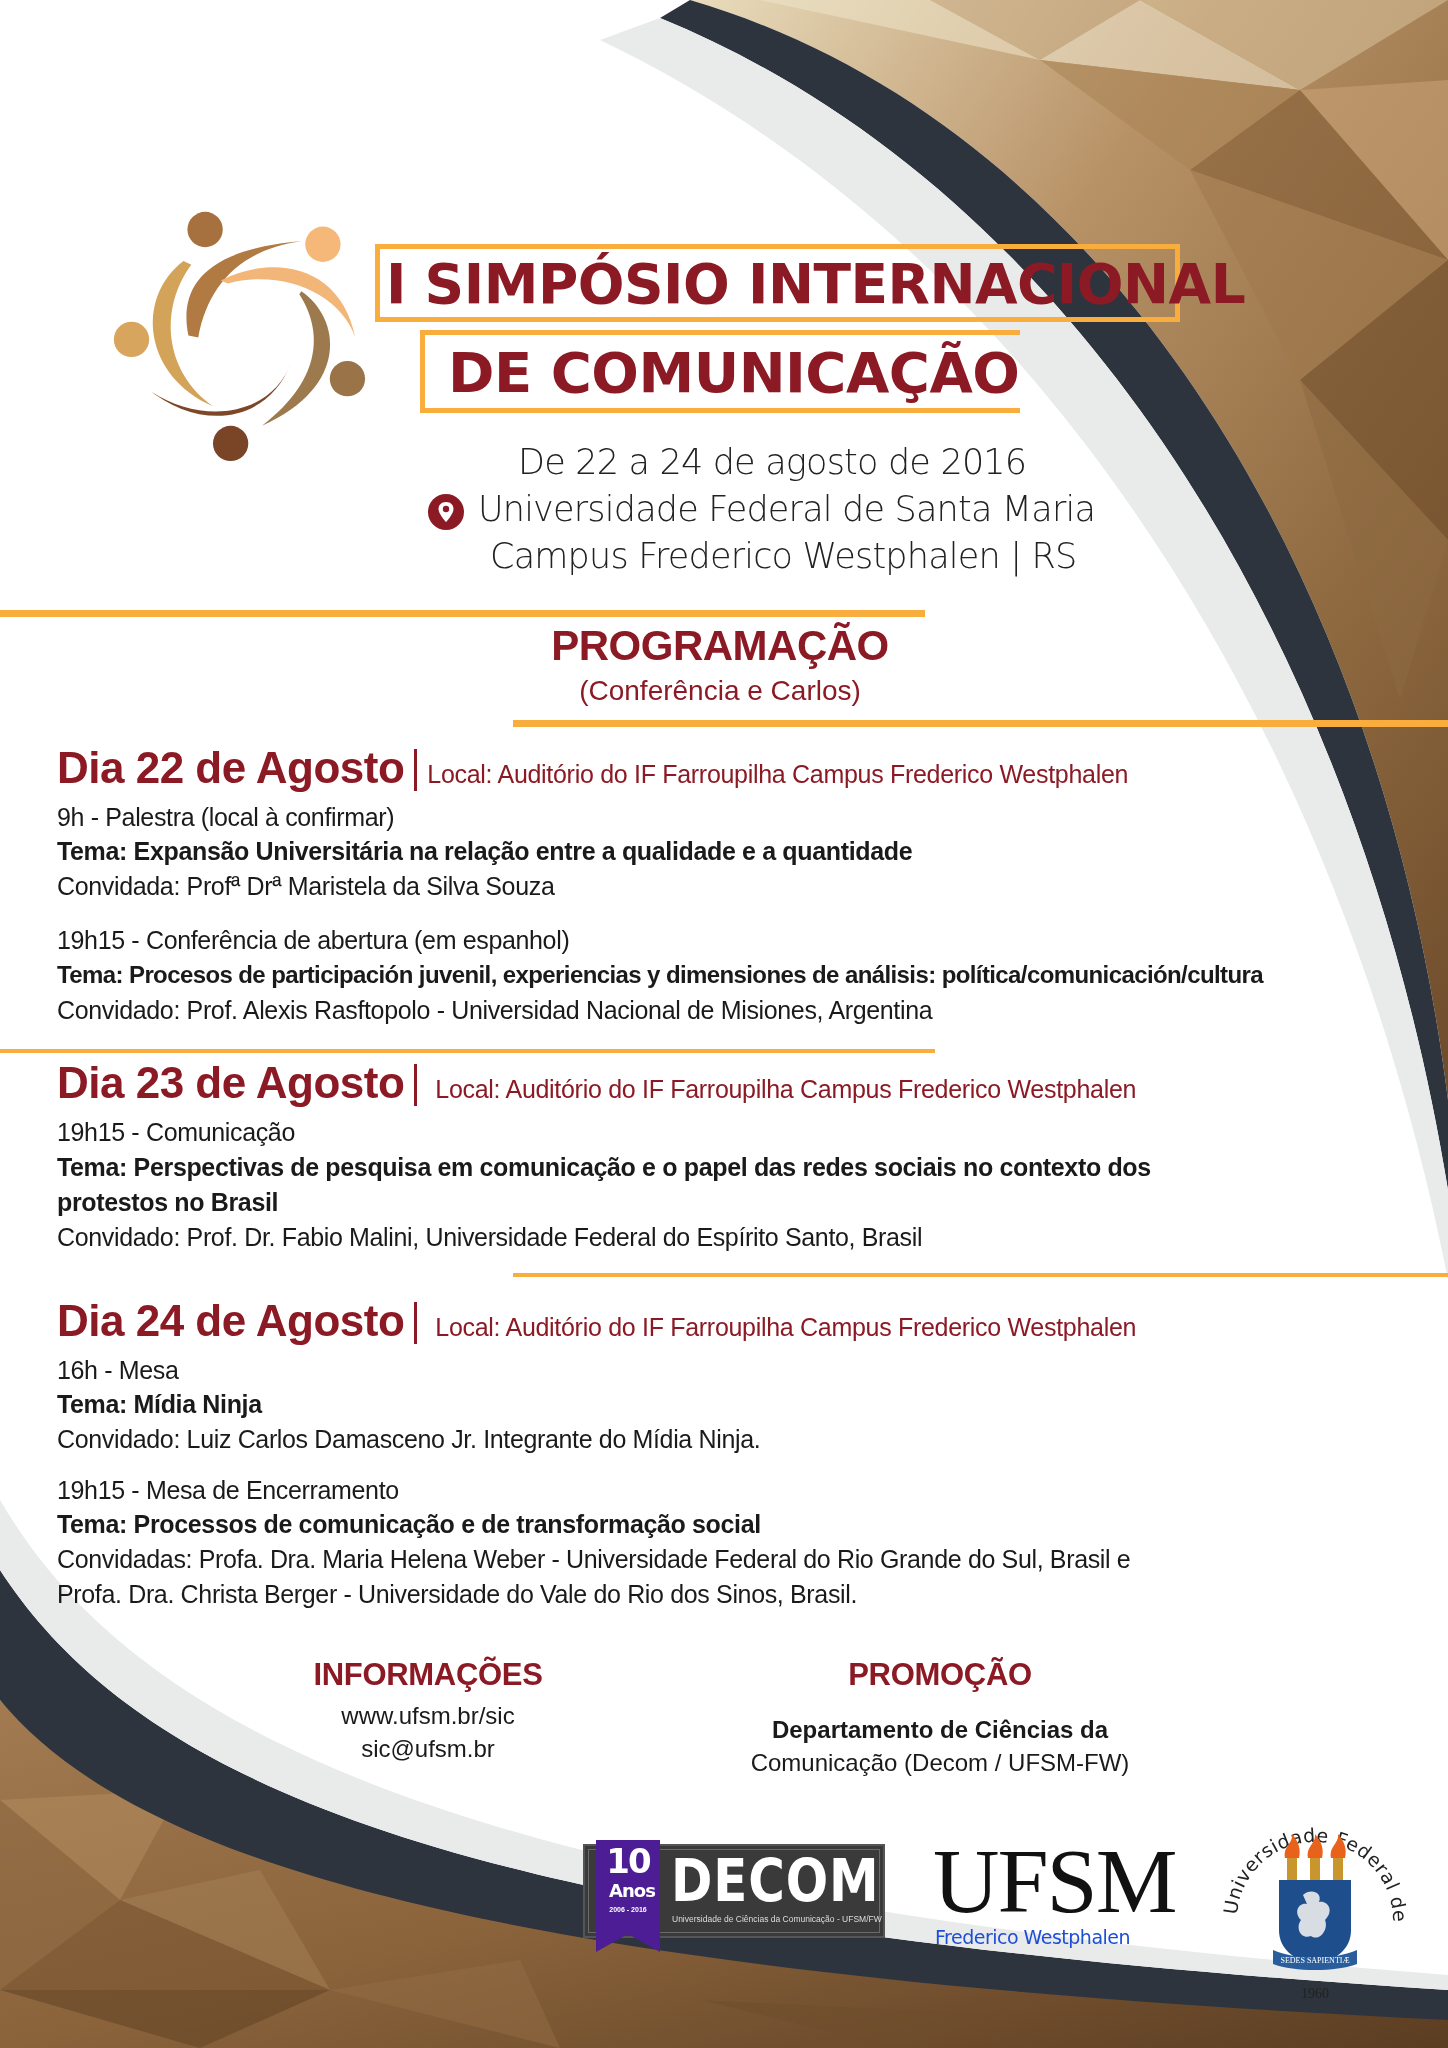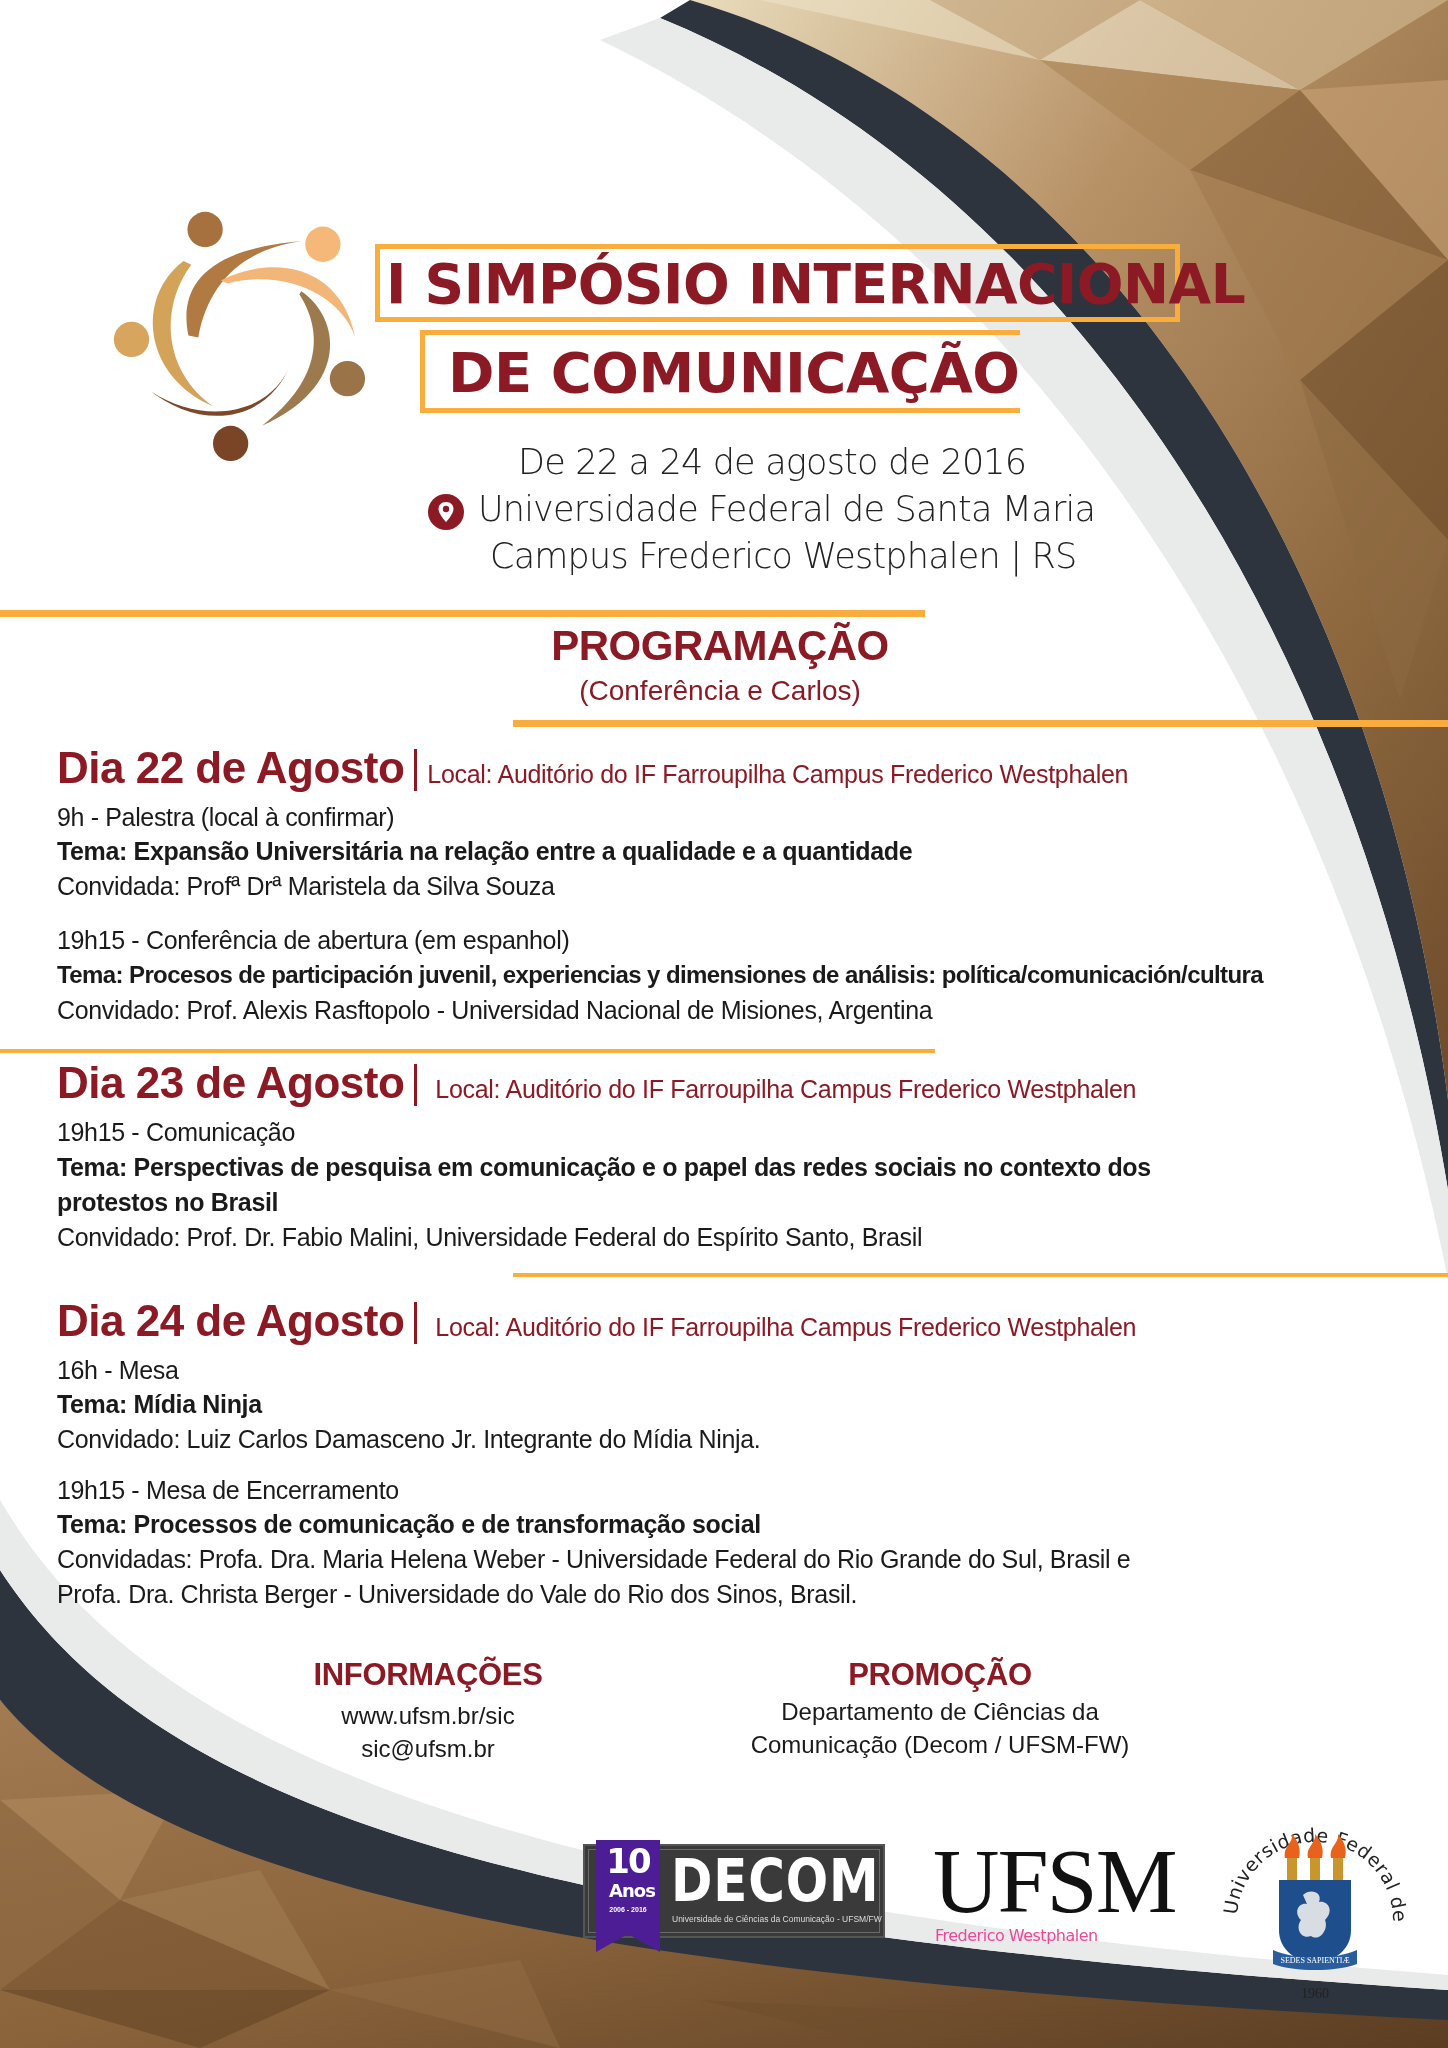--- a/index.html
+++ b/index.html
@@ -39,21 +39,21 @@
   .decom { left: 583px; top: 1844px; width: 302px; height: 94px; background: #3a3a3a; border: 2px solid #555; }
   .decom-inner { position: absolute; left: 3px; top: 3px; right: 3px; bottom: 3px; border: 1px solid #6a6a6a; }
   .decom-flag { left: 596px; top: 1840px; width: 64px; height: 112px; background: #4c1d95; clip-path: polygon(0 0, 100% 0, 100% 100%, 50% 84%, 0 100%); z-index: 3; }
   .decom-flag .n { position: absolute; top: 2px; width: 100%; text-align: center; color: #fff; font-weight: bold; font-size: 34px; line-height: 38px; font-family: "DejaVu Sans", sans-serif; letter-spacing: -2px; }
   .decom-flag .a { position: absolute; top: 40px; width: 100%; text-align: center; color: #fff; font-weight: bold; font-size: 18px; font-family: "DejaVu Sans", sans-serif; letter-spacing: -1px; padding-left: 8px; }
   .decom-flag .y { position: absolute; top: 66px; width: 100%; text-align: center; color: #fff; font-weight: bold; font-size: 7px; }
   .decom-word { left: 671px; top: 1850px; font-family: "DejaVu Sans", sans-serif; font-weight: bold; font-size: 58px; color: #fff; letter-spacing: 1px; line-height: 62px; z-index: 3; transform: scaleX(0.86); transform-origin: left top; }
   .decom-sub { left: 672px; top: 1914px; font-size: 8.5px; color: #ddd; z-index: 3; white-space: nowrap; }
 
   .ufsm { left: 933px; top: 1835px; font-family: "Liberation Serif", serif; font-size: 92px; color: #111; letter-spacing: -2px; line-height: 92px; }
-  .ufsm-sub { left: 935px; top: 1926px; font-family: "DejaVu Sans", sans-serif; font-size: 16px; color: #ec4899; white-space: nowrap; letter-spacing: -0.5px; }
+  .ufsm-sub { left: 935px; top: 1926px; font-family: "DejaVu Sans", sans-serif; font-size: 19px; color: #1d4ed8; white-space: nowrap; letter-spacing: -0.5px; }
 
   .seal { left: 1215px; top: 1800px; width: 200px; height: 205px; }
 </style>
 </head>
 <body>
 
 <svg id="bg-svg" viewBox="0 0 1448 2048" xmlns="http://www.w3.org/2000/svg">
   <defs>
     <linearGradient id="goldTop" x1="0" y1="0" x2="1" y2="1">
       <stop offset="0" stop-color="#e9dcbc"></stop>
@@ -171,21 +171,21 @@
 <div class="abs layer line" style="top:1545px;">Convidadas: Profa. Dra. Maria Helena Weber - Universidade Federal do Rio Grande do Sul, Brasil e</div>
 <div class="abs layer line" style="top:1580px;"> Profa. Dra. Christa Berger - Universidade do Vale do Rio dos Sinos, Brasil.</div>
 
 <div class="abs layer" style="left:268px; top:1657px; width:320px;">
   <div class="footer-h">INFORMAÇÕES</div>
   <div class="footer-t" style="margin-top:6px;">www.ufsm.br/sic</div>
   <div class="footer-t">sic@ufsm.br</div>
 </div>
 <div class="abs layer" style="left:720px; top:1657px; width:440px;">
   <div class="footer-h">PROMOÇÃO</div>
-  <div class="footer-t" style="margin-top:2px;">Departamento de Ciências da</div>
+  <div class="footer-t" style="margin-top:20px;font-weight:bold;">Departamento de Ciências da</div>
   <div class="footer-t">Comunicação (Decom / UFSM-FW)</div>
 </div>
 
 <div class="abs layer decom">
     <div class="decom-inner"></div>
   </div>
 <div class="abs decom-flag">
   <div class="n">10</div>
   <div class="a">Anos</div>
   <div class="y">2006 - 2016</div>

